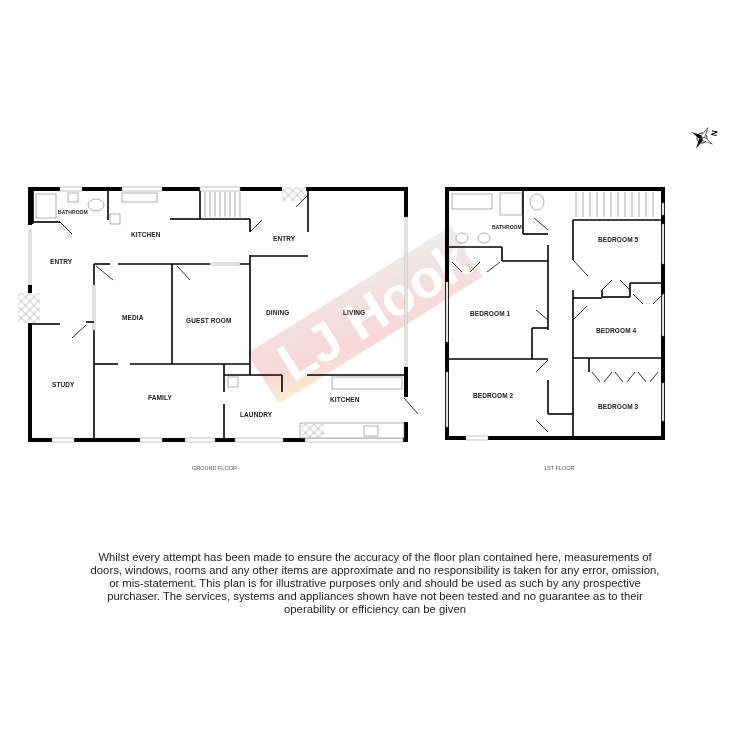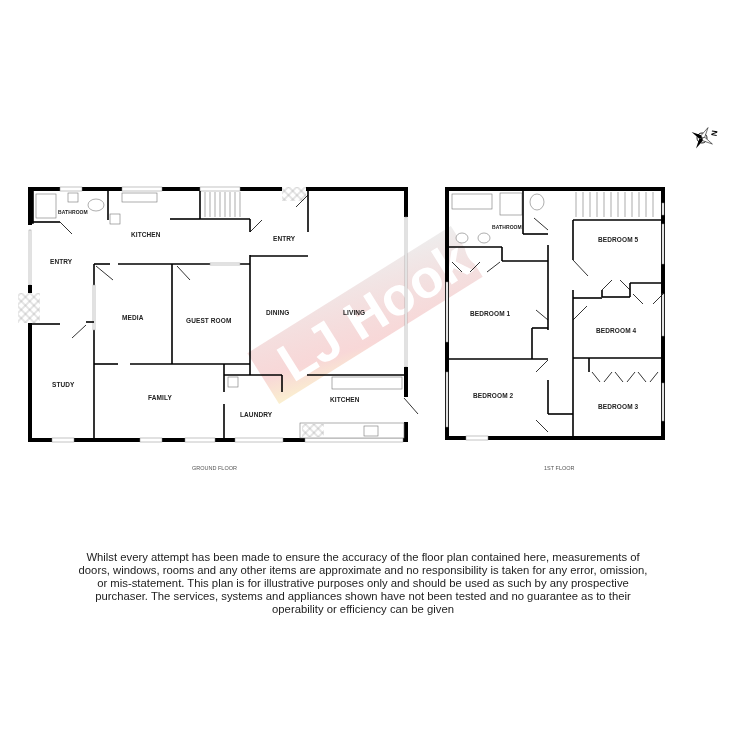--- a/index.html
+++ b/index.html
@@ -7,21 +7,21 @@
   #plan { position: absolute; left: 0; top: 0; width: 750px; height: 750px; }
   .room-label { font-family: "Liberation Sans", sans-serif; font-size: 6.5px; font-weight: bold; fill: #222; letter-spacing: 0.1px; }
   .room-label.small { font-size: 5px; }
   .floor-label { font-family: "Liberation Sans", sans-serif; font-size: 5.5px; fill: #555; }
   .wall { fill: #000; }
   .thin { stroke: #000; stroke-width: 1.6; fill: none; }
   .door { stroke: #000; stroke-width: 0.8; fill: none; }
   .win { fill: #fff; stroke: #888; stroke-width: 0.5; }
   .fixture { fill: #fff; stroke: #777; stroke-width: 0.6; }
   .watermark-text { font-family: "Liberation Sans", sans-serif; font-size: 54px; font-weight: bold; fill: #fff; }
-  .disclaimer { position: absolute; left: 78px; top: 551px; width: 570px; text-align: center; font-family: "Liberation Sans", sans-serif; font-size: 11.3px; line-height: 13px; color: #222; }
+  .disclaimer { position: absolute; left: 90px; top: 551px; width: 570px; text-align: center; font-family: "Liberation Sans", sans-serif; font-size: 11.3px; line-height: 13px; color: #222; }
 </style>
 </head>
 <body>
 
 <svg id="plan" viewBox="0 0 750 750" xmlns="http://www.w3.org/2000/svg">
   <defs>
     <linearGradient id="wmgrad" x1="0" y1="1" x2="1" y2="0">
       <stop offset="0" stop-color="#f7e3a8" stop-opacity="0.55"></stop>
       <stop offset="0.25" stop-color="#f2b7b7" stop-opacity="0.55"></stop>
       <stop offset="1" stop-color="#e6e6e6" stop-opacity="0.7"></stop>

